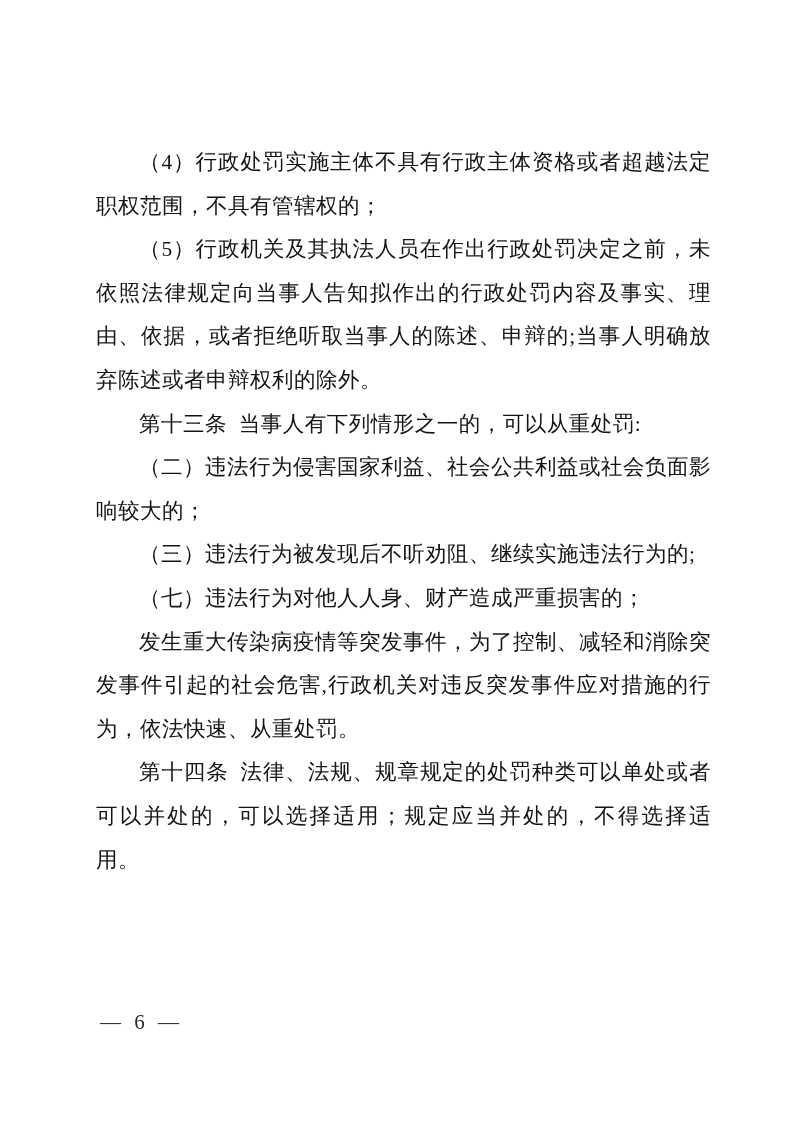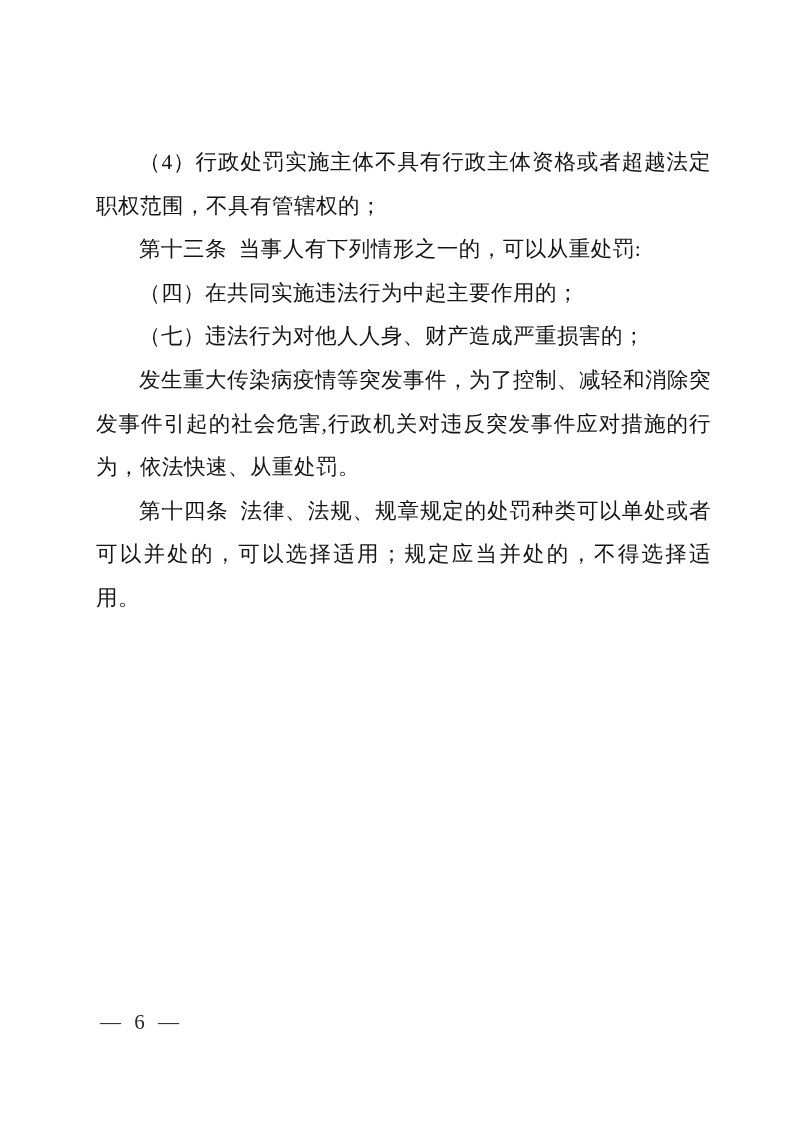--- a/index.html
+++ b/index.html
@@ -50,20 +50,22 @@
     color: #2a2a2a;
     letter-spacing: 4px;
   }
 </style>
 </head>
 <body>
 
 <div class="page">
   <div class="content">
     <p><span>（4）行政处罚实施主体不具有行政主体资格或者超越法定职权范围，不具有管辖权的；</span></p>
+    <p><span>（5）行政机关及其执法人员在作出行政处罚决定之前，未依照法律规定向当事人告知拟作出的行政处罚内容及事实、理由、依据，或者拒绝听取当事人的陈述、申辩的;当事人明确放弃陈述或者申辩权利的除外。</span></p>
     <p><span class="article-label">第十三条</span><span>当事人有下列情形之一的，可以从重处罚:</span></p>
-    <p><span>（四）在共同实施违法行为中起主要作用的；</span></p>
+    <p><span>（二）违法行为侵害国家利益、社会公共利益或社会负面影响较大的；</span></p>
+    <p><span>（三）违法行为被发现后不听劝阻、继续实施违法行为的;</span></p>
     <p><span>（七）违法行为对他人人身、财产造成严重损害的；</span></p>
     <p><span>发生重大传染病疫情等突发事件，为了控制、减轻和消除突发事件引起的社会危害,行政机关对违反突发事件应对措施的行为，依法快速、从重处罚。</span></p>
     <p><span class="article-label">第十四条</span><span>法律、法规、规章规定的处罚种类可以单处或者可以并处的，可以选择适用；规定应当并处的，不得选择适用。</span></p>
   </div>
   <div class="page-number">— 6 —</div>
 </div>
 
 </body></html>

